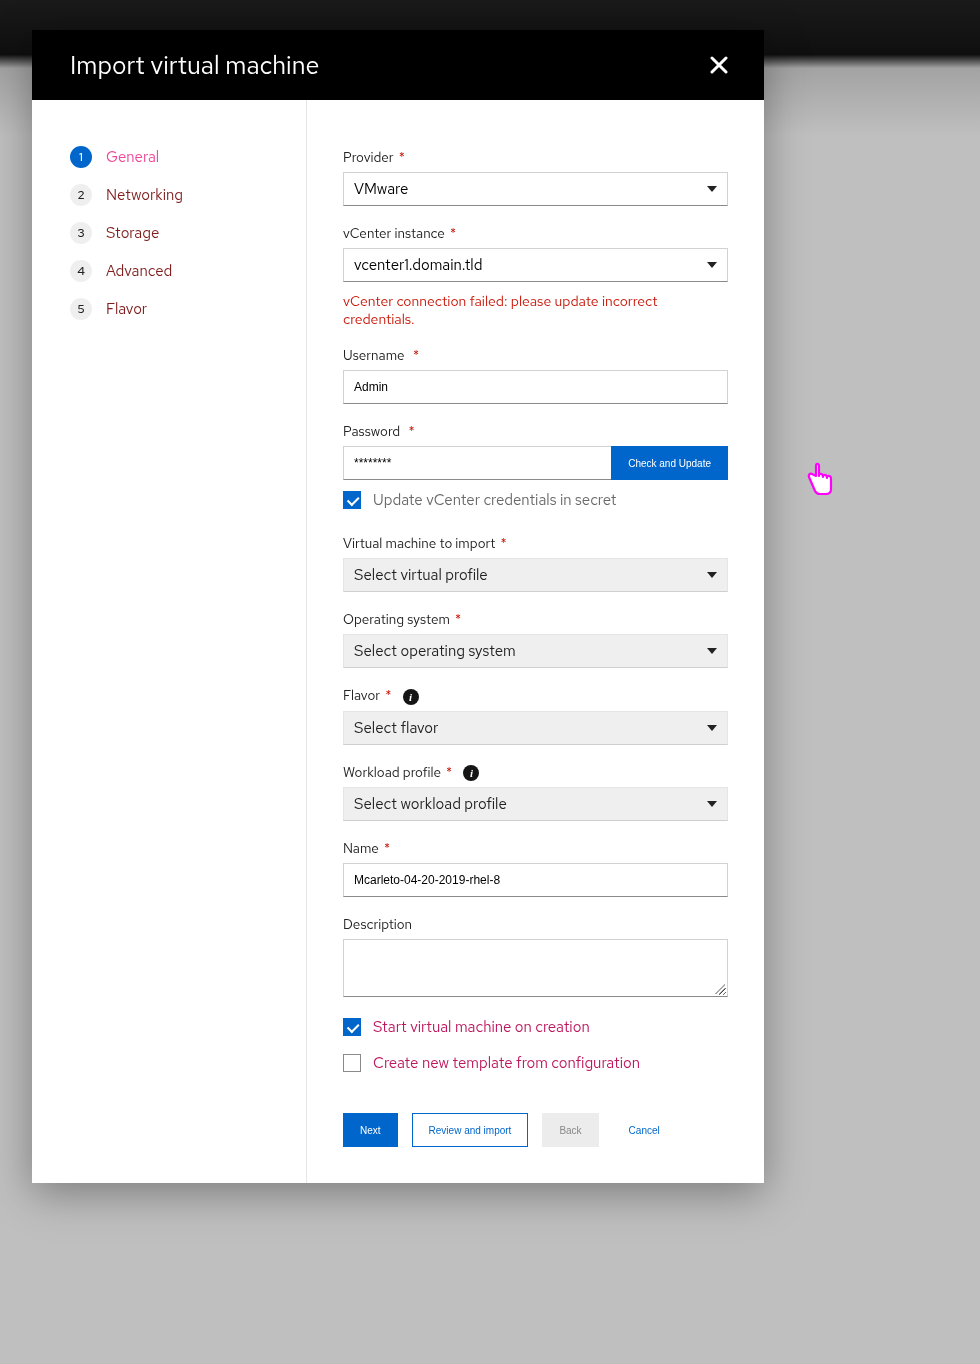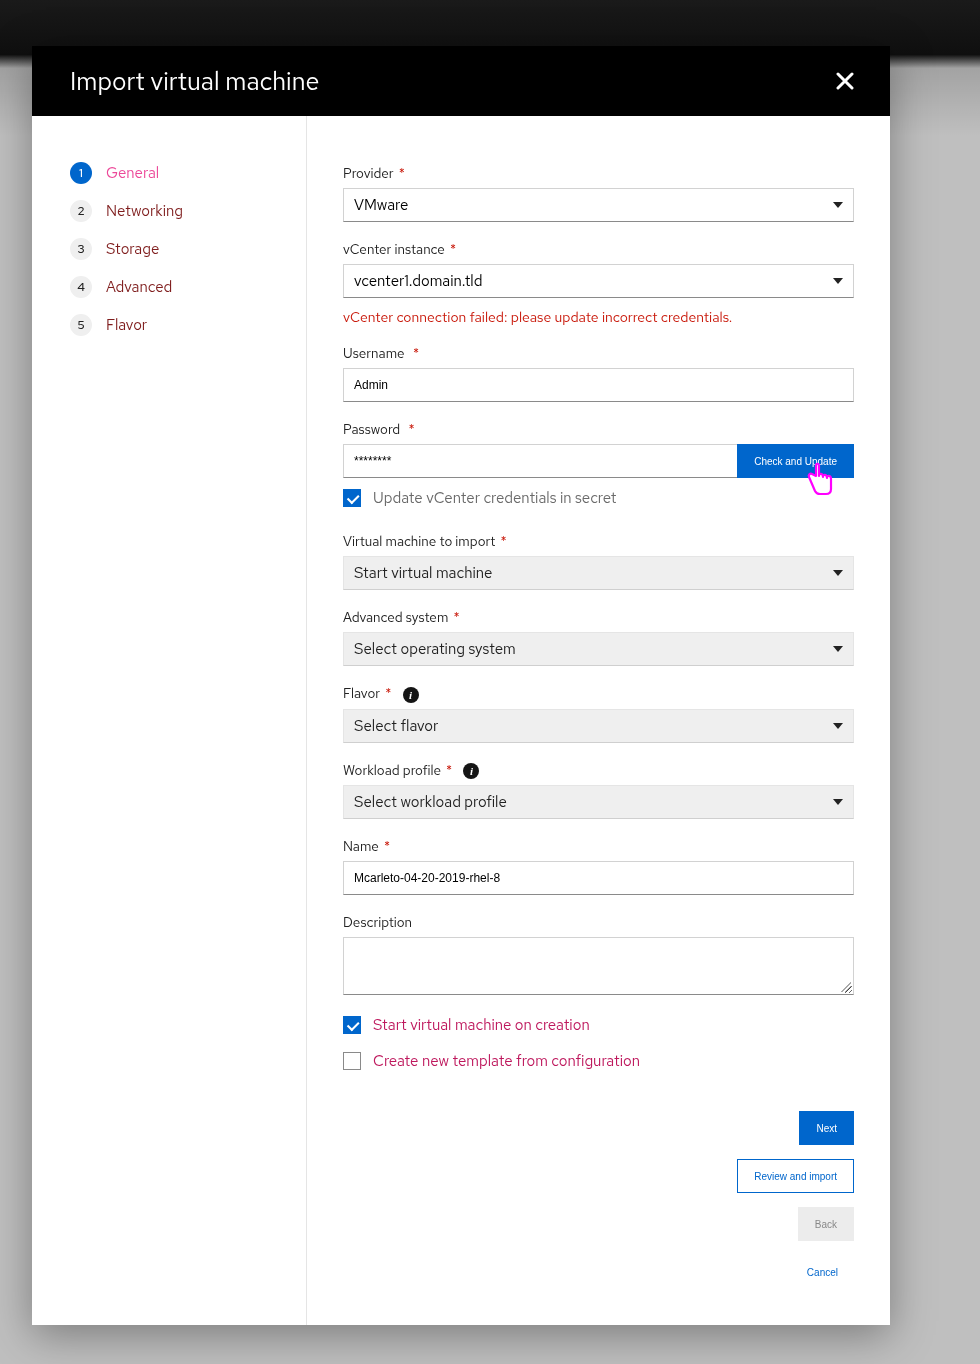--- a/index.html
+++ b/index.html
@@ -12,22 +12,22 @@
   position: relative;
 }
 .backdrop {
   position: absolute;
   inset: 0;
   background: linear-gradient(180deg, #1a1a1a 0%, #0f0f0f 4%, rgba(0,0,0,0.15) 5%, rgba(0,0,0,0.0) 10%);
 }
 .modal {
   position: absolute;
   left: 32px;
-  top: 46px;
-  width: 858px;
+  top: 30px;
+  width: 732px;
   background: #fff;
   box-shadow: 0 10px 40px rgba(0,0,0,0.35);
   display: flex;
   flex-direction: column;
 }
 .modal-header {
   background: #000;
   color: #fff;
   display: flex;
   align-items: center;
@@ -245,21 +245,20 @@
   width: 10px; height: 10px;
   background:
     linear-gradient(135deg, transparent 45%, #aaa 45%, #aaa 55%, transparent 55%),
     linear-gradient(135deg, transparent 65%, #aaa 65%, #aaa 75%, transparent 75%);
 }
 .footer-btns {
   display: flex;
   gap: 14px;
   margin-top: 24px;
   align-items: flex-end;
-  flex-direction: column;
 }
 .cursor-hand {
   position: absolute;
   left: 804px;
   top: 462px;
   pointer-events: none;
 }
 .cursor-hand svg { display:block; }
 </style>
 </head>
@@ -338,27 +337,27 @@
         </div>
         <div class="checkbox-row">
           <span class="cb checked"></span>
           <span class="cb-label muted">Update vCenter credentials in secret</span>
         </div>
       </div>
 
       <div class="field" style="margin-top:24px">
         <label><span>Virtual machine to import</span> <span class="req">*</span></label>
         <div class="select disabled">
-          <span>Start virtual machine</span>
-          <span class="caret"></span>
-        </div>
-      </div>
-
-      <div class="field">
-        <label><span>Advanced system</span> <span class="req">*</span></label>
+          <span>Select virtual profile</span>
+          <span class="caret"></span>
+        </div>
+      </div>
+
+      <div class="field">
+        <label><span>Operating system</span> <span class="req">*</span></label>
         <div class="select disabled">
           <span>Select operating system</span>
           <span class="caret"></span>
         </div>
       </div>
 
       <div class="field">
         <label><span>Flavor</span> <span class="req">*</span>
           <span class="info-icon">i</span>
         </label>

